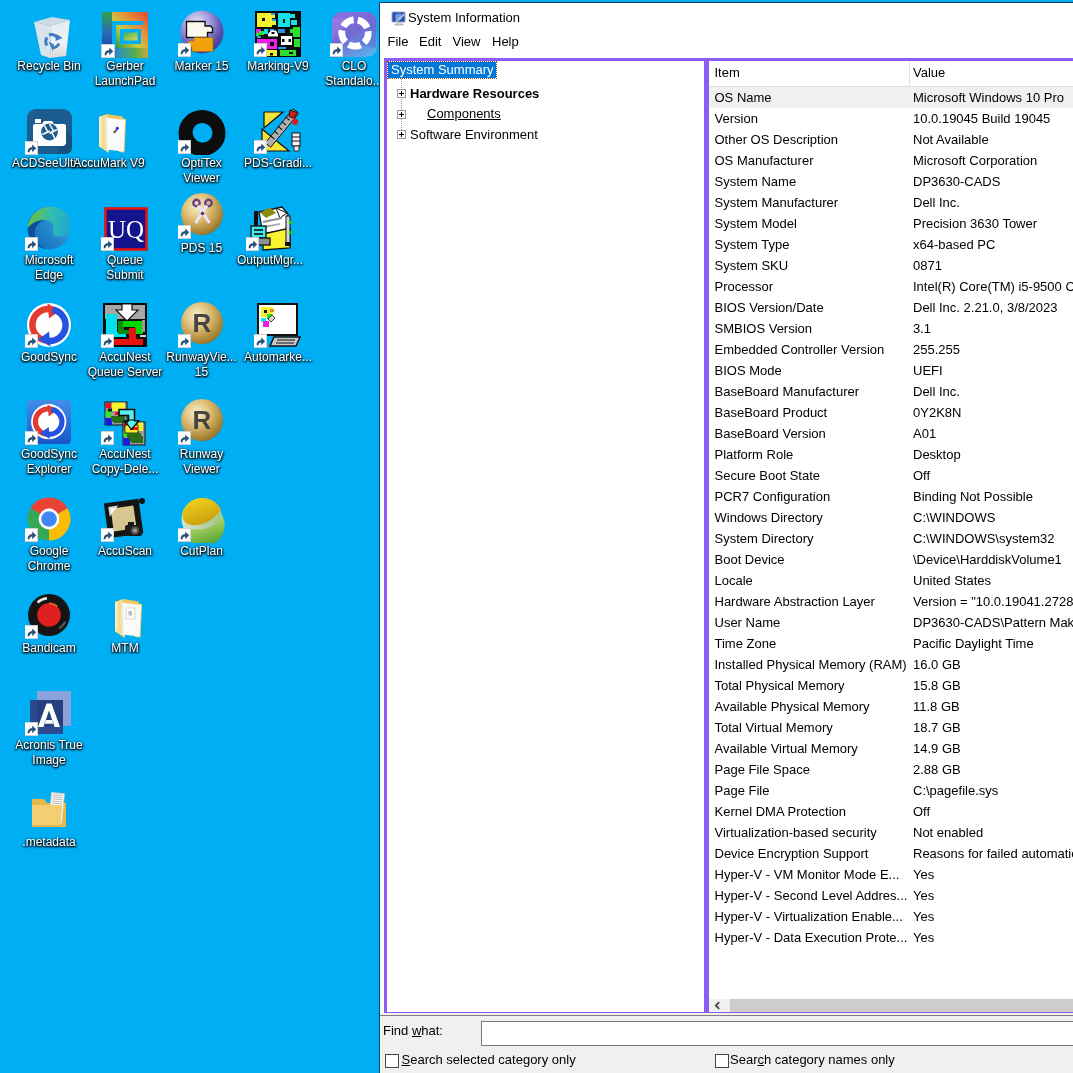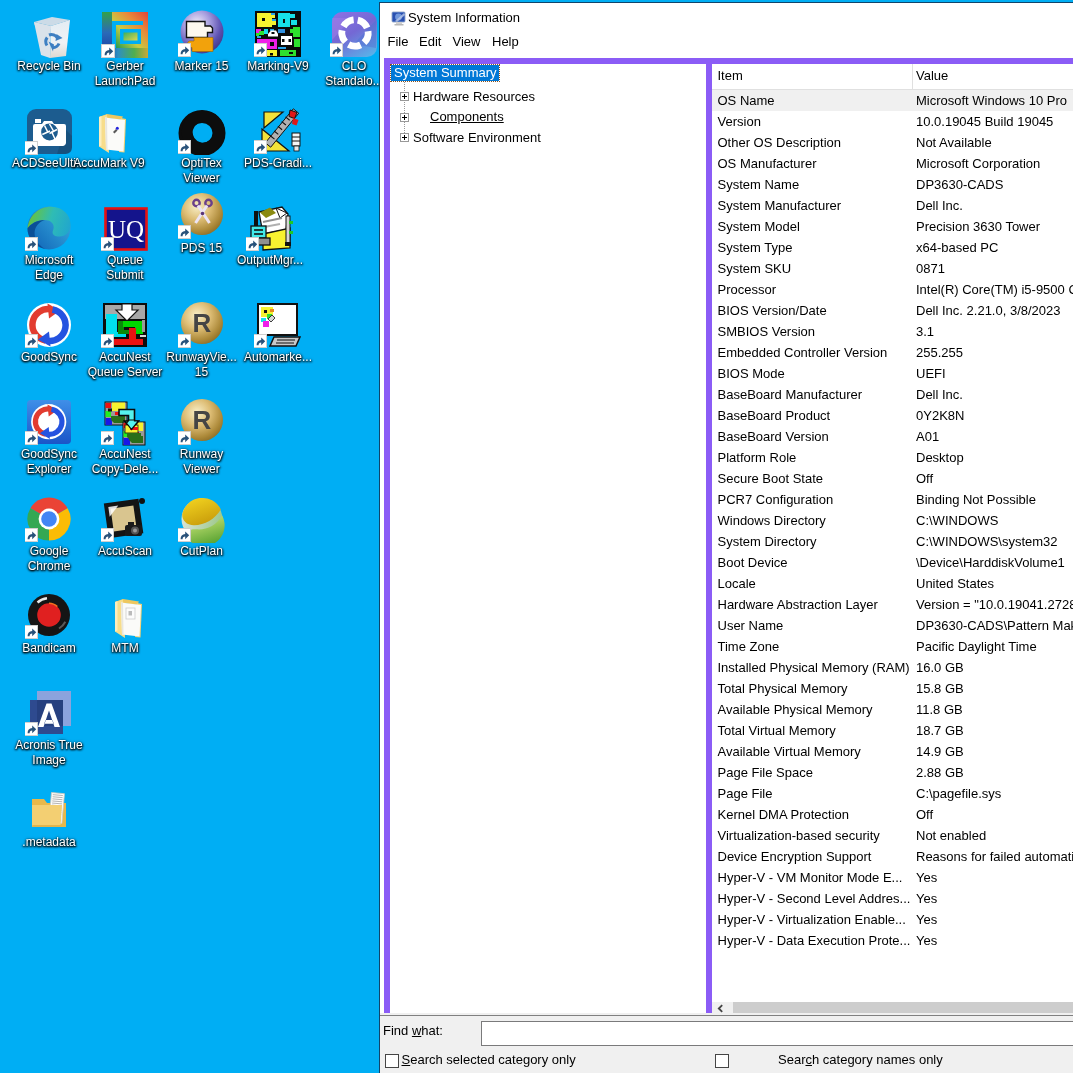--- a/index.html
+++ b/index.html
@@ -3,21 +3,21 @@
 html,body{margin:0;padding:0;}
 body{width:1073px;height:1073px;overflow:hidden;position:relative;background:#00aef4;
  font-family:"Liberation Sans",sans-serif;-webkit-font-smoothing:antialiased;}
 .abs{position:absolute;}
 .icon{position:absolute;width:76px;text-align:center;padding-left:12px;}
 .icon svg{display:block;margin:0 auto;}
 .ilab{margin-top:1px;font-size:12px;line-height:14.5px;color:#fff;
  text-shadow:0 1px 2px rgba(0,0,0,0.95),1px 1px 2px rgba(0,0,0,0.8),-1px 1px 2px rgba(0,0,0,0.45),0 0 3px rgba(0,0,0,0.55);}
 .win{position:absolute;left:379px;top:2px;width:694px;height:1071px;background:#fff;
  border-left:1px solid #10456b;border-top:1px solid #10456b;font-size:13px;color:#000;}
-.pane{position:absolute;background:#fff;border:6px solid #8b5cf6;}
+.pane{position:absolute;background:#fff;border:3px solid #8b5cf6;}
 .trow{position:absolute;height:21px;line-height:21px;white-space:nowrap;}
 .cell1{position:absolute;left:5.5px;}
 .cell2{position:absolute;left:204px;}
 </style></head><body>
 <div class="icon" style="left:-1px;top:10px">
     <svg width="48" height="48" viewBox="0 0 48 48">
       <defs>
         <linearGradient id="rbb" x1="0" y1="0" x2="0" y2="1">
           <stop offset="0" stop-color="#e3ecf3"></stop>
           <stop offset="0.6" stop-color="#eef2f5"></stop>
@@ -653,21 +653,21 @@
       <rect x="3.5" y="13" width="9" height="1.5" fill="#b8b8b8"></rect>
     </svg>
     <div class="abs" style="left:28px;top:7px;">System Information</div>
     <div class="abs" style="left:7.5px;top:31px">File</div>
     <div class="abs" style="left:39px;top:31px">Edit</div>
     <div class="abs" style="left:72.5px;top:31px">View</div>
     <div class="abs" style="left:112px;top:31px">Help</div>
     <div class="pane" style="left:4px;top:55px;width:317px;height:951px;">
       <div class="abs" style="left:1px;top:1px;height:16px;background:#0078d7;outline:1px dotted #8a5420;color:#fff;line-height:16px;padding:0 2px 0 3px;white-space:nowrap;">System Summary</div>
       <div class="abs" style="left:14px;top:18px;width:1px;height:60px;background-image:repeating-linear-gradient(to bottom,#9a9a9a 0,#9a9a9a 1px,transparent 1px,transparent 2px);"></div>
-      <div class="abs" style="left:23px;top:24.5px;height:16px;line-height:16px;">Hardware Resources</div>
+      <div class="abs" style="left:23px;top:24.5px;height:16px;line-height:16px;font-weight:bold;">Hardware Resources</div>
       <svg class="abs" style="left:10px;top:28.0px" width="9" height="9" viewBox="0 0 9 9">
         <rect x="0.5" y="0.5" width="8" height="8" fill="#fff" stroke="#999"></rect>
         <line x1="2" y1="4.5" x2="7" y2="4.5" stroke="#000"></line>
         <line x1="4.5" y1="2" x2="4.5" y2="7" stroke="#000"></line>
       </svg>
       <div class="abs" style="left:40px;top:45px;height:16px;line-height:16px;text-decoration:underline;">Components</div>
       <svg class="abs" style="left:10px;top:48.5px" width="9" height="9" viewBox="0 0 9 9">
         <rect x="0.5" y="0.5" width="8" height="8" fill="#fff" stroke="#999"></rect>
         <line x1="2" y1="4.5" x2="7" y2="4.5" stroke="#000"></line>
         <line x1="4.5" y1="2" x2="4.5" y2="7" stroke="#000"></line>
@@ -856,15 +856,15 @@
         <div class="abs" style="left:21px;top:0;right:0;height:13px;background:#cdcdcd;"></div>
       </div>
     </div>
     <div class="abs" style="left:0;top:1010px;width:100%;height:61px;background:#f0f0f0;">
       <div class="abs" style="left:0;top:2px;width:100%;height:1px;background:#808080;"></div>
       <div class="abs" style="left:3px;top:10px;">Find <span style="text-decoration:underline">w</span>hat:</div>
       <div class="abs" style="left:101px;top:8px;width:600px;height:23px;background:#fff;border:1px solid #7a7a7b;"></div>
       <div class="abs" style="left:4.5px;top:41px;width:12px;height:12px;background:#fff;border:1px solid #454545;"></div>
       <div class="abs" style="left:21.5px;top:39px;"><span style="text-decoration:underline">S</span>earch selected category only</div>
       <div class="abs" style="left:334.5px;top:41px;width:12px;height:12px;background:#fff;border:1px solid #454545;"></div>
-      <div class="abs" style="left:350px;top:39px;padding-left:48px;">Sear<span style="text-decoration:underline">c</span>h category names only</div>
+      <div class="abs" style="left:350px;top:39px;">Sear<span style="text-decoration:underline">c</span>h category names only</div>
     </div>
   </div>
 
 </body></html>

